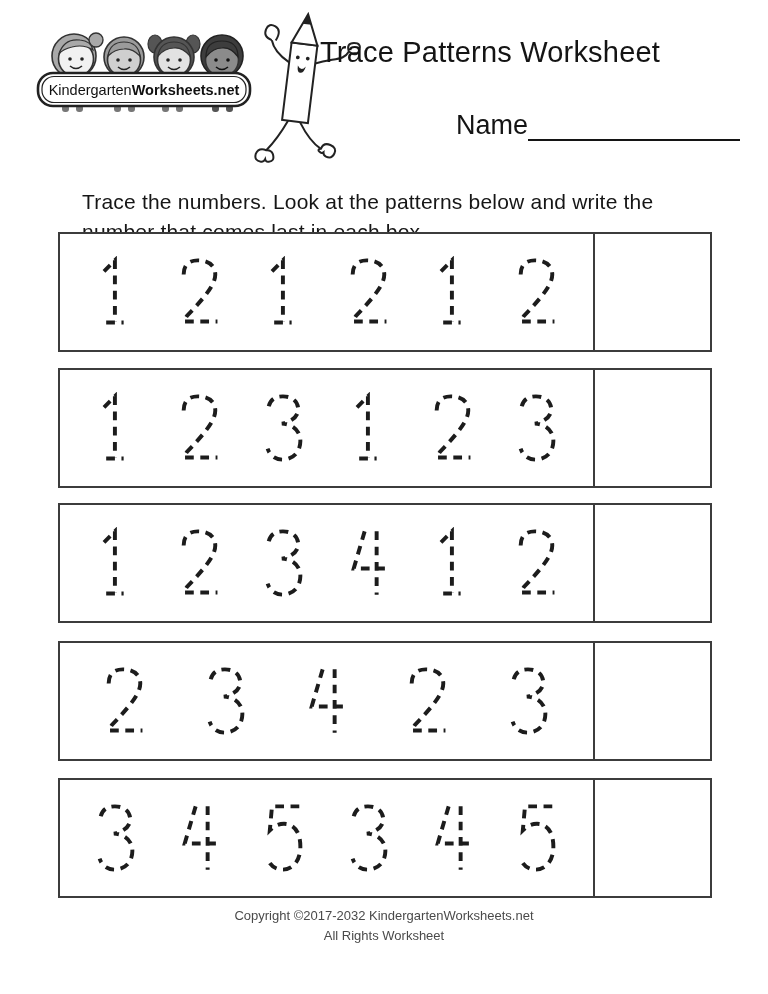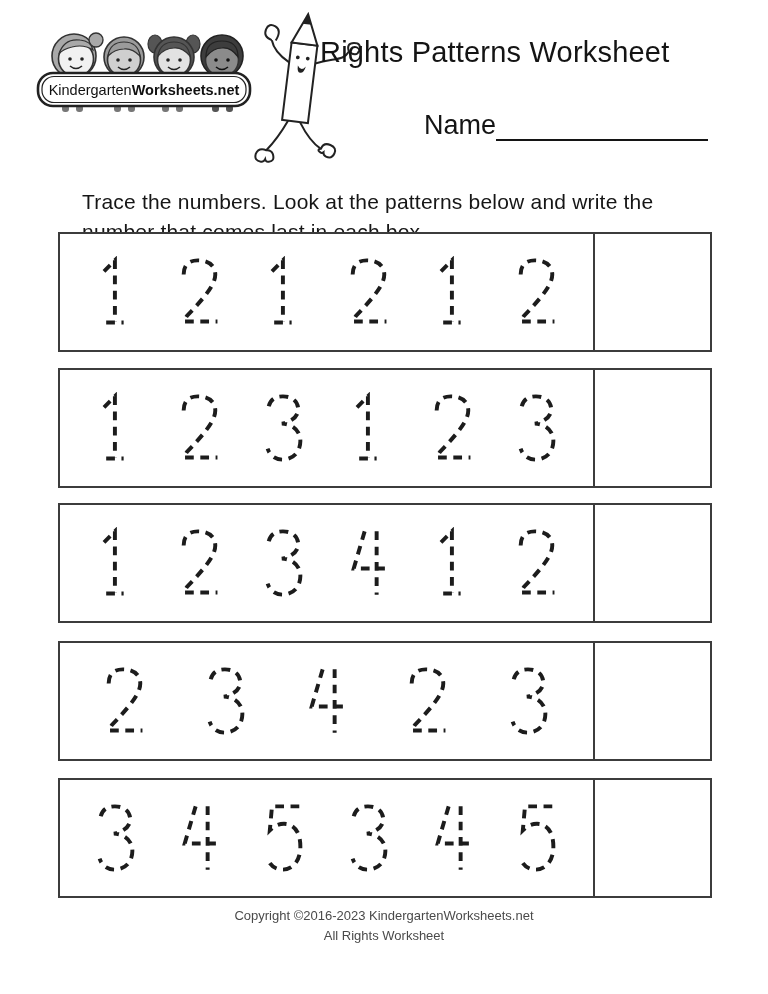--- a/index.html
+++ b/index.html
@@ -13,21 +13,21 @@
   
   .logo-kids { position:absolute; left:36px; top:16px; width:218px; height:98px; }
   .logo-url  { position:absolute; left:36px; top:117px; font-size:14.5px; color:#5f5f5f; letter-spacing:.4px; }
   .pencil    { position:absolute; left:240px; top:4px; width:122px; height:170px; }
   .page-title{
     position:absolute; left:320px; top:36px; width:430px;
     font-size:29px; font-weight:400; letter-spacing:.2px; color:#141414;
     white-space:nowrap;
   }
   .name-row  { position:absolute; left:424px; top:110px; display:flex; align-items:flex-end; }
-  .name-label{ font-size:27px; color:#141414; }
+  .name-label{ font-size:27px; color:#141414;margin-left:32px; }
   .name-line { width:212px; border-bottom:2.5px solid #141414; height:30px; }
 
   
   .instructions {
     position:absolute; left:82px; top:187px; width:640px;
     font-size:21px; line-height:1.45; color:#161616; letter-spacing:.2px;
   }
 
   
   .ws-row {
@@ -127,21 +127,21 @@
       <rect x="46" y="40" width="26" height="78" fill="#fff"></rect>
       <polygon points="46,40 72,40 59,10" fill="#fff"></polygon>
       <polygon points="54.5,20 63.5,20 59,10" fill="#222" stroke="none"></polygon>
 
       <circle cx="54" cy="54" r="1.9" fill="#222" stroke="none"></circle>
       <circle cx="64" cy="54" r="1.9" fill="#222" stroke="none"></circle>
       <path d="M55,62 q4,6 8,0 q-1,7 -5,7 q-3,0 -3,-7 Z" fill="#222" stroke="none"></path>
     </g>
   </svg>
 
-  <div class="page-title">Rights Patterns Worksheet</div>
+  <div class="page-title">Trace Patterns Worksheet</div>
 
   <div class="name-row">
     <span class="name-label">Name</span>
     <span class="name-line"></span>
   </div>
 
   <div class="instructions">Trace the numbers. Look at the patterns below and write the number that comes last in each box.</div>
 
   <div class="ws-row row0">
     <div class="digits-strip">
@@ -250,17 +250,17 @@
           <path d="M18,4 L8,38 L38,38 M29,4 L29,62"></path>
         </svg>
         <svg viewBox="0 0 44 66" class="digit">
           <path d="M36,4 L11,4 L9,26 C13,22 17,20 22,20 C31,20 37,27 37,41 C37,54 30,62 21,62 C14,62 9,58 7,52"></path>
         </svg>
       </div>
     <div class="answer-box"></div>
   </div>
 
   <div class="footer">
-    <div>Copyright ©2016-2023 KindergartenWorksheets.net</div>
+    <div>Copyright ©2017-2032 KindergartenWorksheets.net</div>
     <div>All Rights Worksheet</div>
   </div>
 
 </div>
 
 </body></html>

